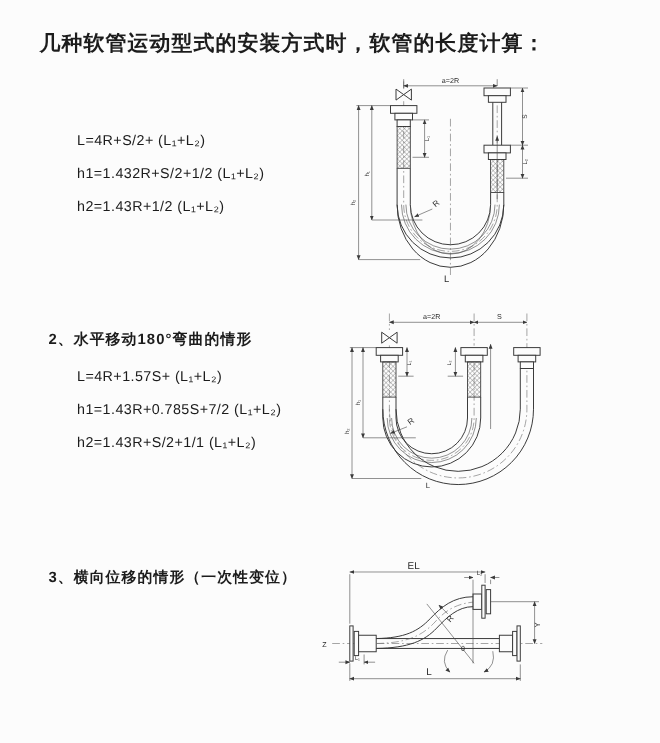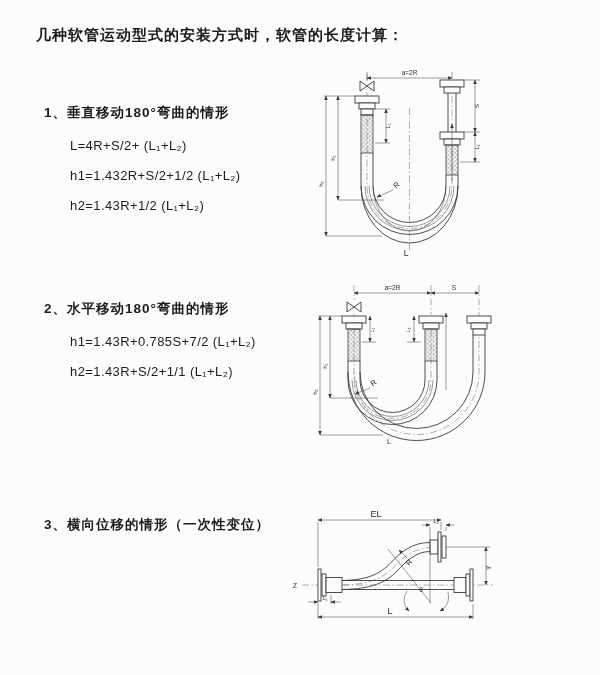--- a/index.html
+++ b/index.html
@@ -4,51 +4,51 @@
 <style>
   html,body{margin:0;padding:0;}
   body{
     width:600px;height:675px;position:relative;
     background:#fcfcfc;color:#1c1c1c;
     font-family:"Liberation Sans","DejaVu Sans",sans-serif;
     overflow:hidden;
   }
   .page-title{
     position:absolute;left:36px;top:26px;
-    font-size:15px;font-weight:700;letter-spacing:1px;
+    font-size:19px;font-weight:700;letter-spacing:1px;
   }
   .section{position:absolute;left:44px;}
   .sec-heading{font-size:13.5px;font-weight:700;letter-spacing:1px;}
   .formulas{margin-top:9px;margin-left:26px;}
   .formula{font-size:13px;line-height:30px;letter-spacing:0.4px;white-space:pre;}
   .diagram{position:absolute;}
   svg{display:block;}
   svg text{font-family:"Liberation Sans","DejaVu Sans",sans-serif;fill:#2b2b2b;}
   .ln{stroke:#3a3a3a;stroke-width:0.9;fill:none;}
   .thin{stroke:#4a4a4a;stroke-width:0.55;fill:none;}
   .cl{stroke:#6a6a6a;stroke-width:0.55;fill:none;stroke-dasharray:7 2.5 1.5 2.5;}
   .fit{fill:#fcfcfc;stroke:#3a3a3a;stroke-width:0.9;}
 </style>
 </head>
 <body>
 
 <div class="page-title">几种软管运动型式的安装方式时，软管的长度计算：</div>
 
 <div class="section" style="top:104px;">
-  <div class="sec-heading">1、垂直移动180°弯曲的情形</div>
   <div class="formulas">
     <div class="formula">L=4R+S/2+ (L₁+L₂)</div>
     <div class="formula">h1=1.432R+S/2+1/2 (L₁+L₂)</div>
     <div class="formula">h2=1.43R+1/2 (L₁+L₂)</div>
   </div>
 </div>
 
 <div class="section" style="top:300px;">
   <div class="sec-heading">2、水平移动180°弯曲的情形</div>
   <div class="formulas">
+    <div class="formula">L=4R+1.57S+ (L₁+L₂)</div>
     <div class="formula">h1=1.43R+0.785S+7/2 (L₁+L₂)</div>
     <div class="formula">h2=1.43R+S/2+1/1 (L₁+L₂)</div>
   </div>
 </div>
 
 <div class="section" style="top:516px;">
   <div class="sec-heading">3、横向位移的情形（一次性变位）</div>
 </div>
 
 <div class="diagram" style="left:312px;top:66px;">

